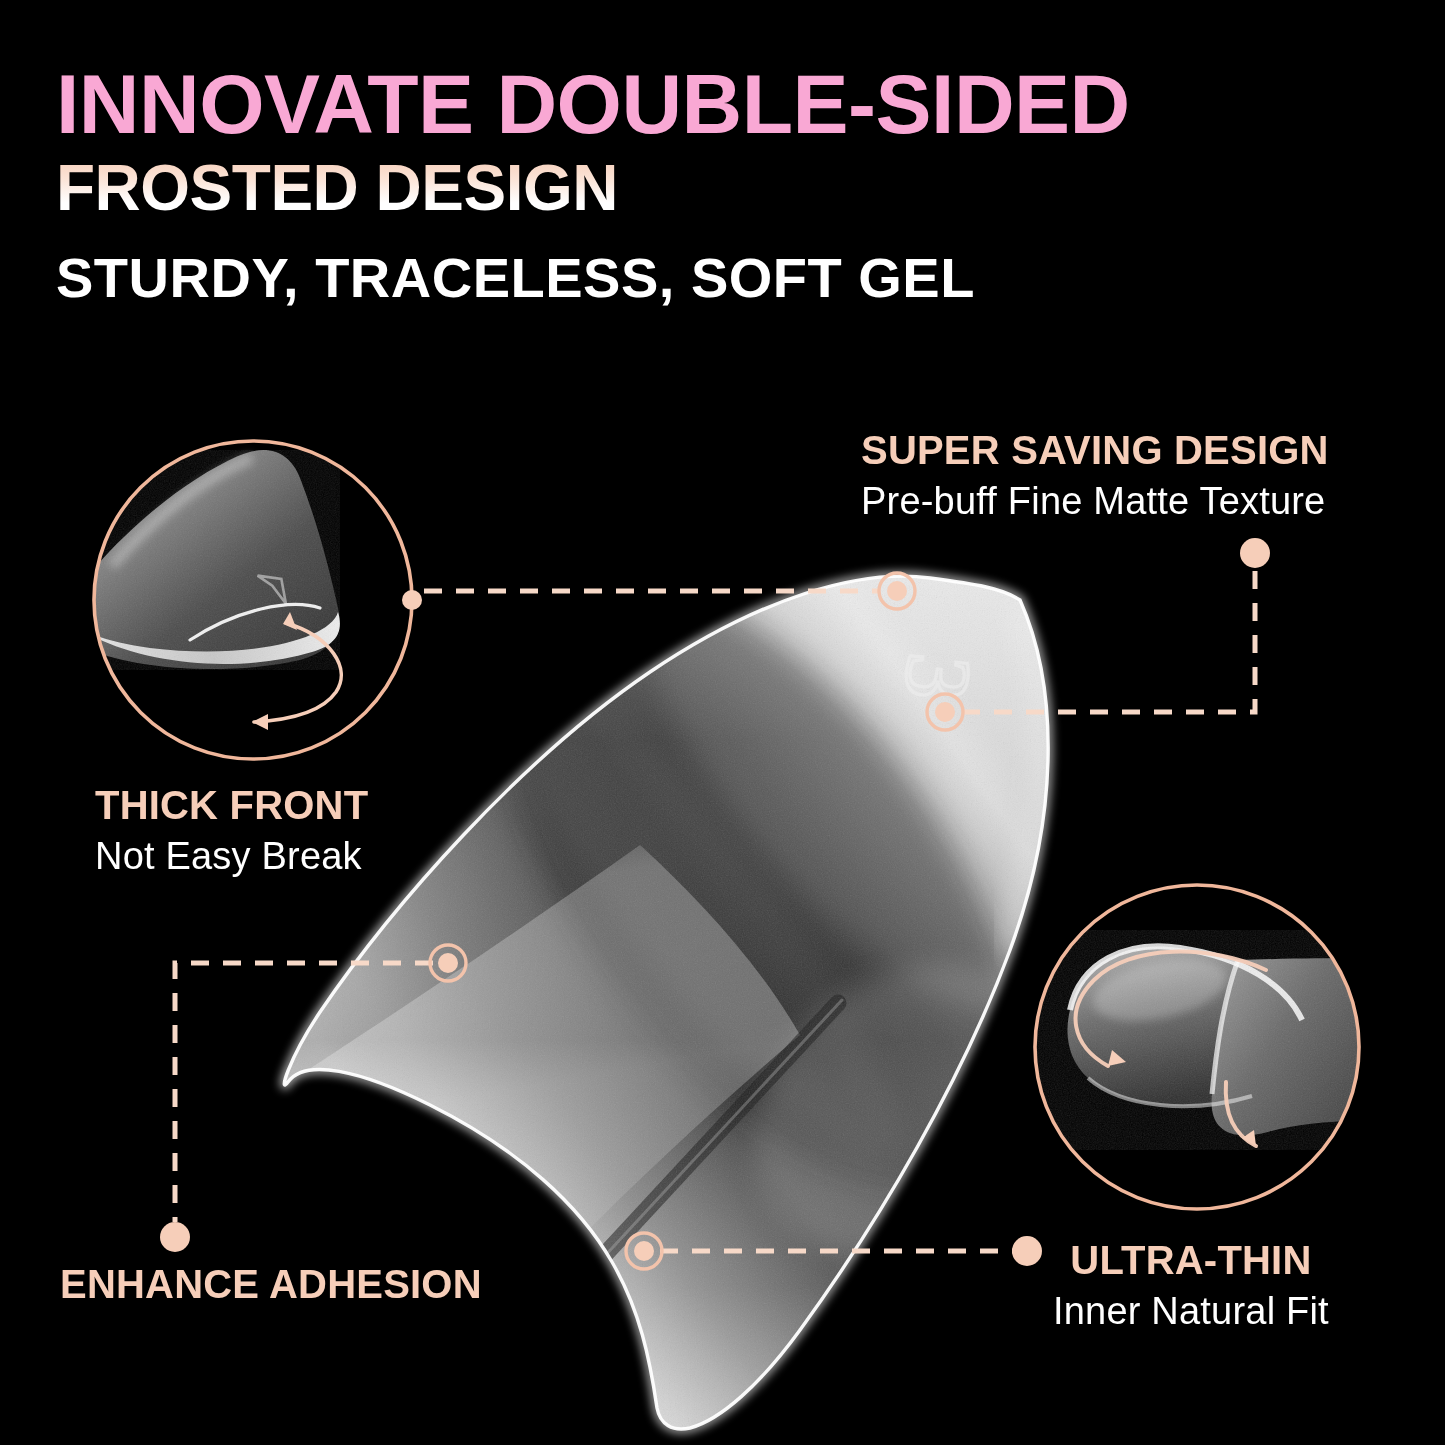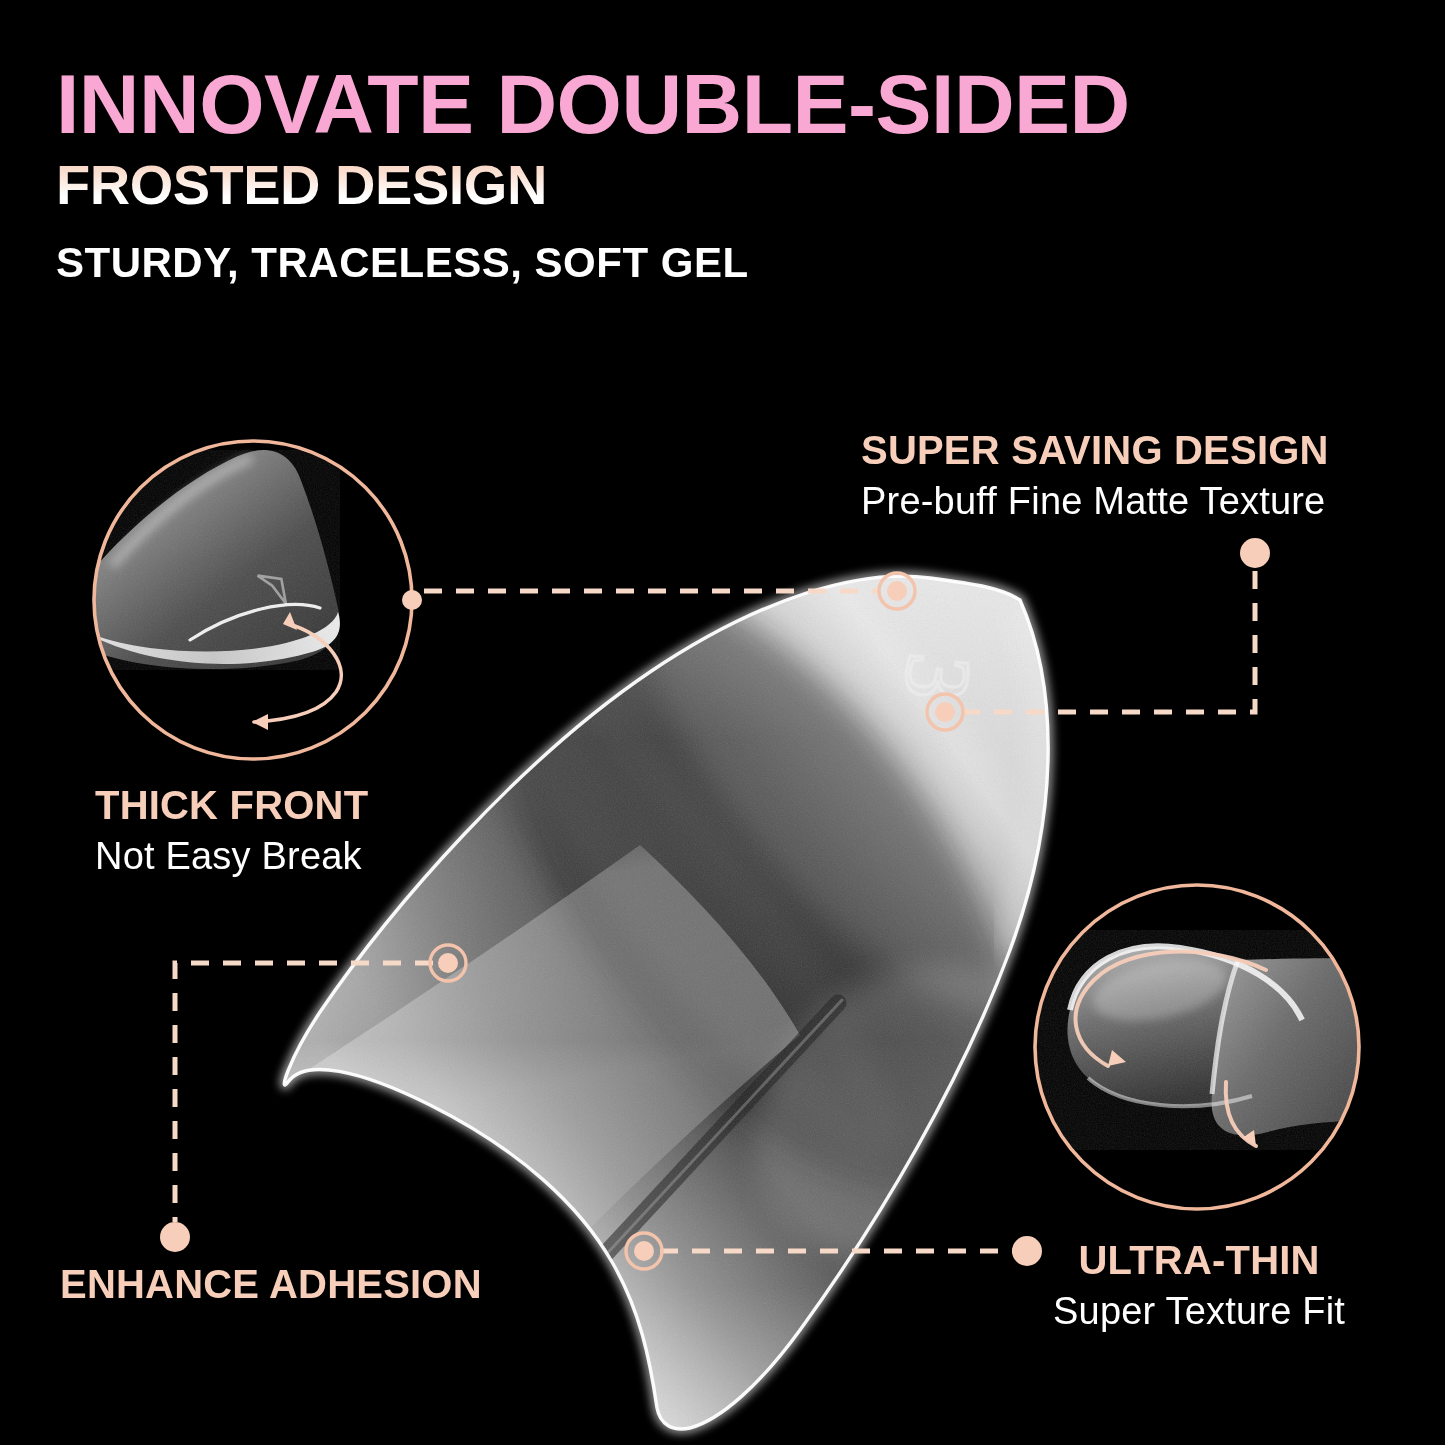--- a/index.html
+++ b/index.html
@@ -26,34 +26,34 @@
   }
   .hl-line1 {
     font-size: 84px;
     font-weight: 700;
     letter-spacing: -0.5px;
     line-height: 1.02;
     color: #f9a8d4;
     white-space: nowrap;
   }
   .hl-line2 {
-    font-size: 56px;
+    font-size: 64px;
     font-weight: 700;
     letter-spacing: -0.5px;
     line-height: 1.02;
     margin-top: 8px;
     background: linear-gradient(180deg, #F6CEB9 0%, #FBE3D6 35%, #FFFFFF 72%, #FFFFFF 100%);
     -webkit-background-clip: text;
     background-clip: text;
     color: transparent;
     -webkit-text-fill-color: transparent;
     white-space: nowrap;
   }
   .hl-sub {
-    font-size: 42px;
+    font-size: 56px;
     font-weight: 700;
     letter-spacing: 0.5px;
     line-height: 1.05;
     margin-top: 28px;
     color: #FFFFFF;
     white-space: nowrap;
   }
 
   
   .callout-title {
@@ -396,16 +396,16 @@
     <div class="callout-title">SUPER SAVING DESIGN</div>
     <div class="callout-sub">Pre-buff Fine Matte Texture</div>
   </div>
 
   <div class="callout" id="callout-enhance">
     <div class="callout-title">ENHANCE ADHESION</div>
   </div>
 
   <div class="callout" id="callout-ultra-thin">
     <div class="callout-title">ULTRA-THIN</div>
-    <div class="callout-sub">Super Texture Fit</div>
+    <div class="callout-sub">Inner Natural Fit</div>
   </div>
 
 </div>
 
 </body></html>

